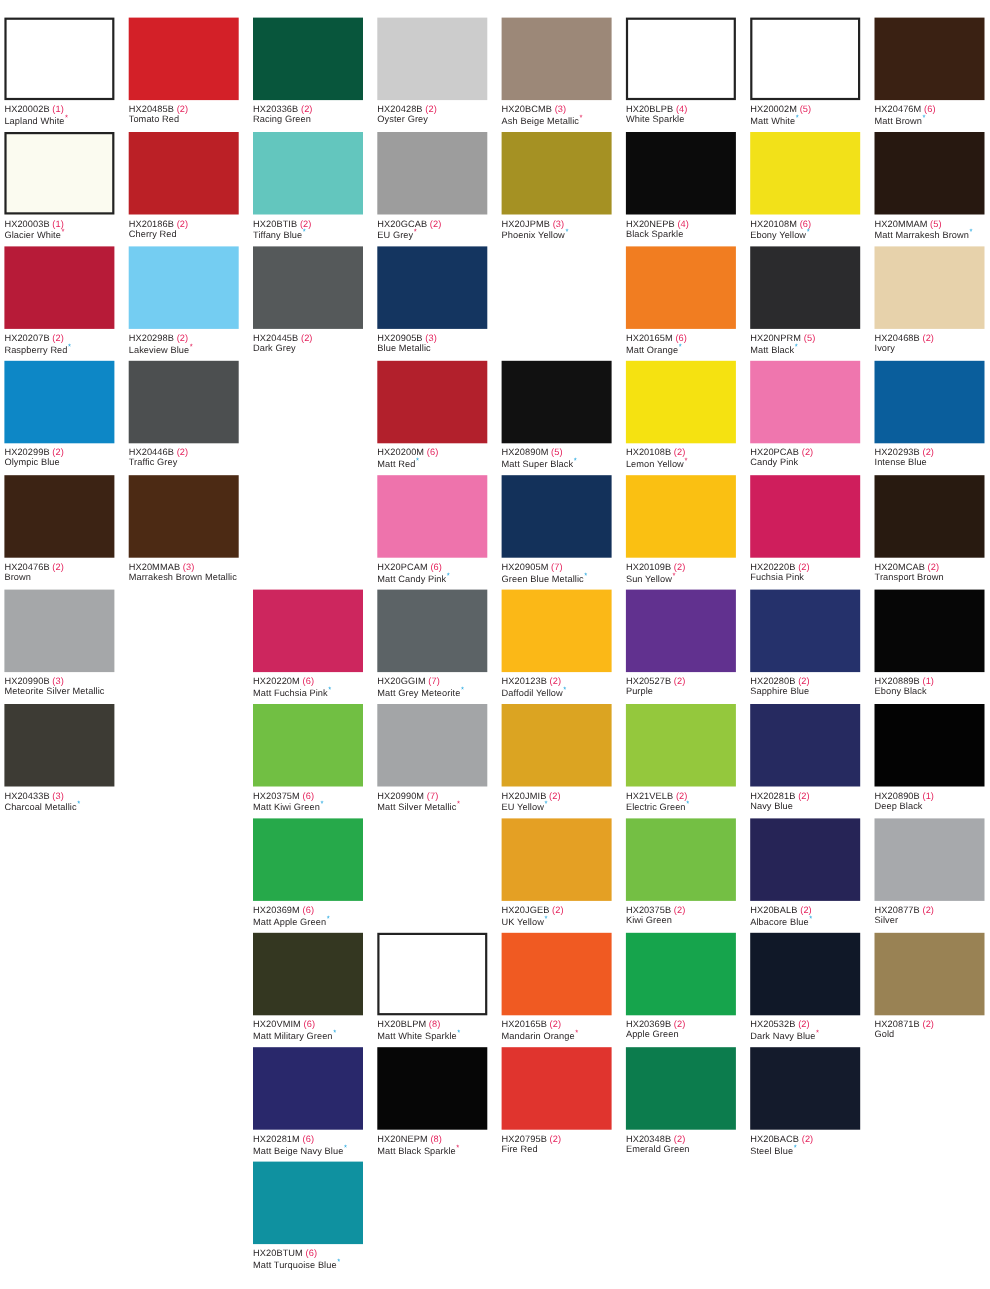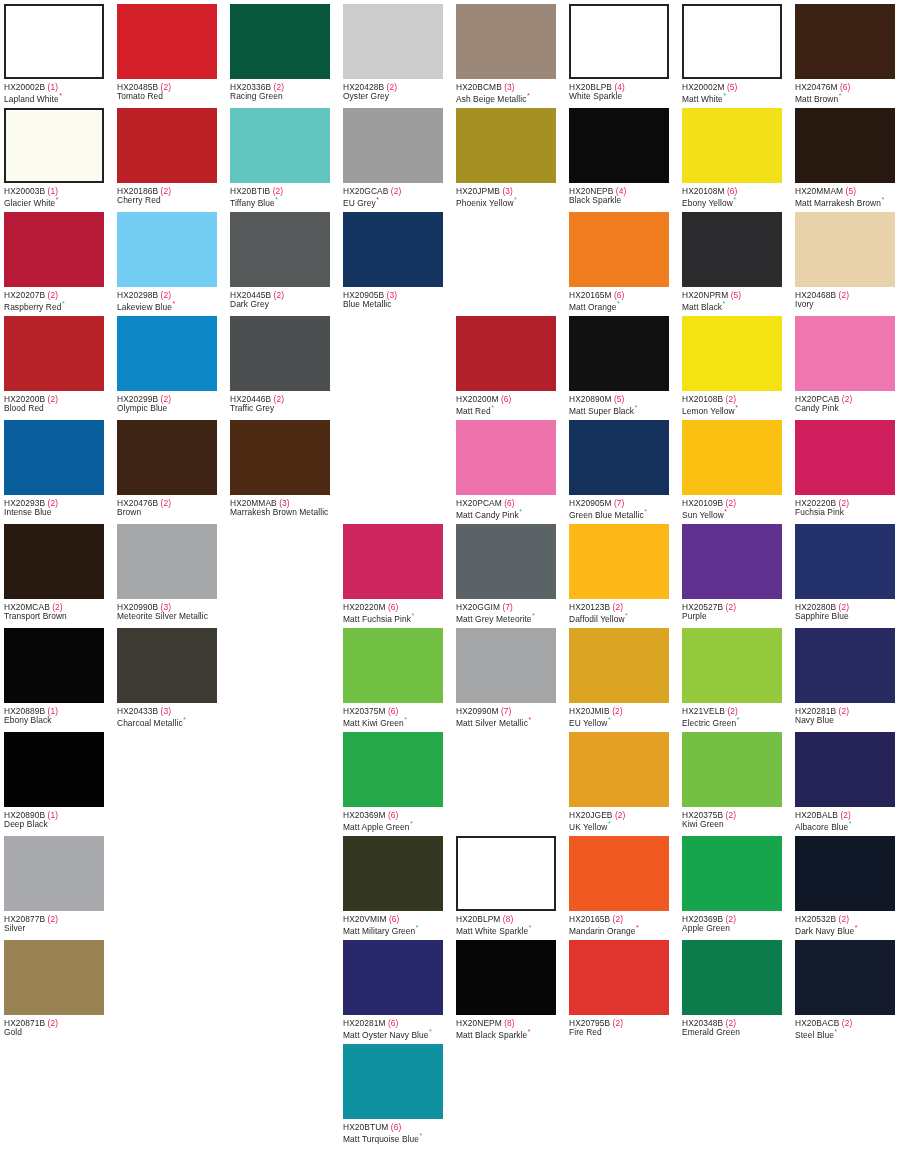--- a/index.html
+++ b/index.html
@@ -14,21 +14,21 @@
     width:900px;
     height:1172px;
     overflow:hidden;
   }
   .grid{
     display:grid;
     grid-template-columns:repeat(8,113px);
     grid-auto-rows:104px;
     column-gap:0;
     row-gap:0;
-    padding:4px 0 0 4px;
+    padding:16px 0 0 4px;
     box-sizing:border-box;
   }
   .cell{
     width:113px;
     height:104px;
     box-sizing:border-box;
     position:relative;
   }
   .cell.empty{visibility:hidden;}
   .sw{
@@ -231,27 +231,20 @@
         </div>
       </div>
       <div class="cell">
         <div class="sw" style="background: rgb(231, 210, 171);"></div>
         <div class="meta">
           <div class="code"><span>HX20468B</span> <span class="grp" style="color: rgb(228, 33, 91);">(2)</span></div>
           <div class="name"><span>Ivory</span></div>
         </div>
       </div>
       <div class="cell">
-        <div class="sw" style="background: rgb(184, 35, 42);"></div>
-        <div class="meta">
-          <div class="code"><span>HX20200B</span> <span class="grp" style="color: rgb(228, 33, 91);">(2)</span></div>
-          <div class="name"><span>Blood Red</span></div>
-        </div>
-      </div>
-      <div class="cell">
         <div class="sw" style="background: rgb(13, 135, 198);"></div>
         <div class="meta">
           <div class="code"><span>HX20299B</span> <span class="grp" style="color: rgb(228, 33, 91);">(2)</span></div>
           <div class="name"><span>Olympic Blue</span></div>
         </div>
       </div>
       <div class="cell">
         <div class="sw" style="background: rgb(76, 79, 80);"></div>
         <div class="meta">
           <div class="code"><span>HX20446B</span> <span class="grp" style="color: rgb(228, 33, 91);">(2)</span></div>
@@ -525,21 +518,21 @@
           <div class="code"><span>HX20871B</span> <span class="grp" style="color: rgb(228, 33, 91);">(2)</span></div>
           <div class="name"><span>Gold</span></div>
         </div>
       </div>
       <div class="cell empty"></div>
       <div class="cell empty"></div>
       <div class="cell">
         <div class="sw" style="background: rgb(41, 40, 107);"></div>
         <div class="meta">
           <div class="code"><span>HX20281M</span> <span class="grp" style="color: rgb(228, 33, 91);">(6)</span></div>
-          <div class="name"><span>Matt Oyster Navy Blue</span><span class="star cyan" style="color: rgb(34, 167, 224);">*</span></div>
+          <div class="name"><span>Matt Beige Navy Blue</span><span class="star cyan" style="color: rgb(34, 167, 224);">*</span></div>
         </div>
       </div>
       <div class="cell">
         <div class="sw" style="background: rgb(6, 6, 6);"></div>
         <div class="meta">
           <div class="code"><span>HX20NEPM</span> <span class="grp" style="color: rgb(228, 33, 91);">(8)</span></div>
           <div class="name"><span>Matt Black Sparkle</span><span class="star pink" style="color: rgb(228, 33, 91);">*</span></div>
         </div>
       </div>
       <div class="cell">

